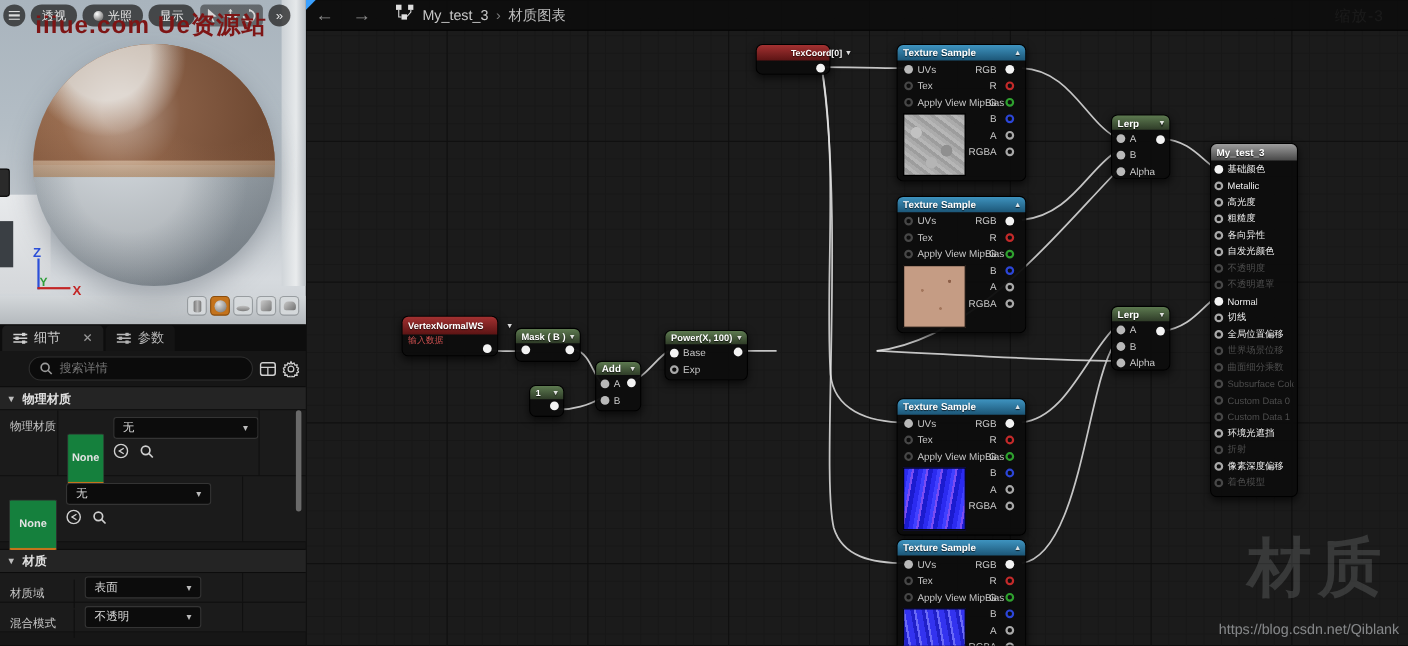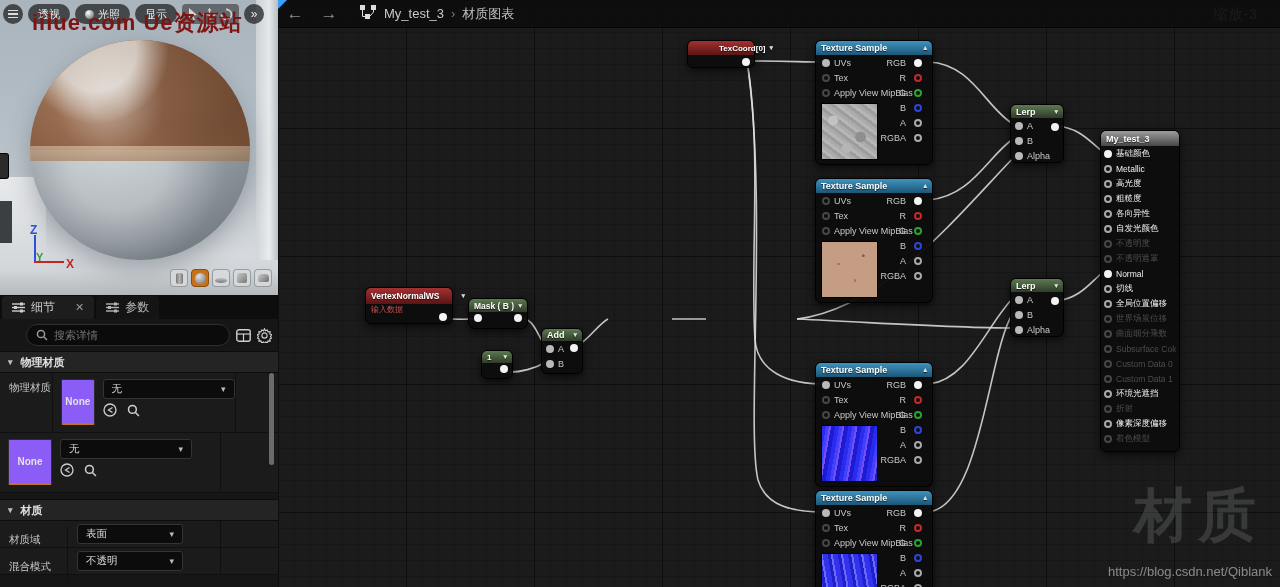--- a/index.html
+++ b/index.html
@@ -173,21 +173,21 @@
     font-size:11px; font-family:"Liberation Sans",sans-serif; }
   .hicon { color:#cfcfcf; display:flex; align-items:center; }
 
   .dsec { height:22px; background:#242424; border-top:1px solid #0c0c0c; border-bottom:1px solid #0c0c0c;
     display:flex; align-items:center; gap:8px; padding:0 8px; color:#e0e0e0; font-size:11px; font-weight:bold; }
   .dsec .chev { color:#bdbdbd; font-size:9px; }
 
   .drow { display:flex; border-bottom:1px solid #101010; background:#1b1b1b; }
   .dlabel { width:68px; padding:8px 0 0 9px; font-size:10.5px; color:#c6c6c6; border-right:1px solid #101010; }
   .drow-asset { height:60px; }
-  .dthumb { width:44px; height:46px; margin:6px 8px 0 8px; background:#8b5cf6; border:1px solid #2e2e2e;
+  .dthumb { width:44px; height:46px; margin:21px 8px 0 8px; background:#15803d; border:1px solid #2e2e2e;
     border-bottom:2px solid #c4731c; border-radius:2px; display:flex; align-items:center; justify-content:center;
     color:#e3e3e3; font-size:10px; font-weight:bold; }
   .dval { display:flex; flex-direction:column; gap:4px; padding-top:6px; }
   .dd { width:132px; height:20px; background:#0c0c0c; border:1px solid #343434; border-radius:3px;
     display:flex; align-items:center; justify-content:space-between; padding:0 8px; color:#dcdcdc; font-size:10.5px; }
   .dd .chev { color:#bdbdbd; font-size:9px; }
   .dicons { display:flex; gap:10px; align-items:center; color:#cfcfcf; }
   .drow-simple { height:27px; align-items:center; }
   .drow-simple .dlabel { padding-top:0; display:flex; align-items:center; height:100%;margin-top:12px; }
   .drow-simple .dd { margin-left:9px; width:106px; }
@@ -509,20 +509,35 @@
         <span class="pin fg"></span>
         <span>A</span>
       </div>
     <div class="prow">
         <span class="pin fg"></span>
         <span>B</span>
       </div>
     <span class="pin fw outpin" style="right:4px; top:15px;"></span>
   </div>
 
+  <div class="node" style="left:604px; top:300px; width:76px; height:46px;">
+    <div class="nhdr hdr-green" style="height:12px;">
+        <span style="font-size:8.5px;">Power(X, 100)</span>
+        <span class="chev">▾</span>
+      </div>
+    <div class="prow">
+        <span class="pin fw"></span>
+        <span>Base</span>
+      </div>
+    <div class="prow">
+        <span class="pin ow"></span>
+        <span>Exp</span>
+      </div>
+    <span class="pin fw outpin" style="right:4px; top:15px;"></span>
+  </div>
 
 
   <div class="node" id="node-output" style="left:1100px; top:130px;">
     <div class="nhdr hdr-gray" style="height:15px;">
         <span>My_test_3</span>
       </div>
     <div class="prow on">
         <span class="pin fw"></span>
         <span>基础颜色</span>
       </div>

